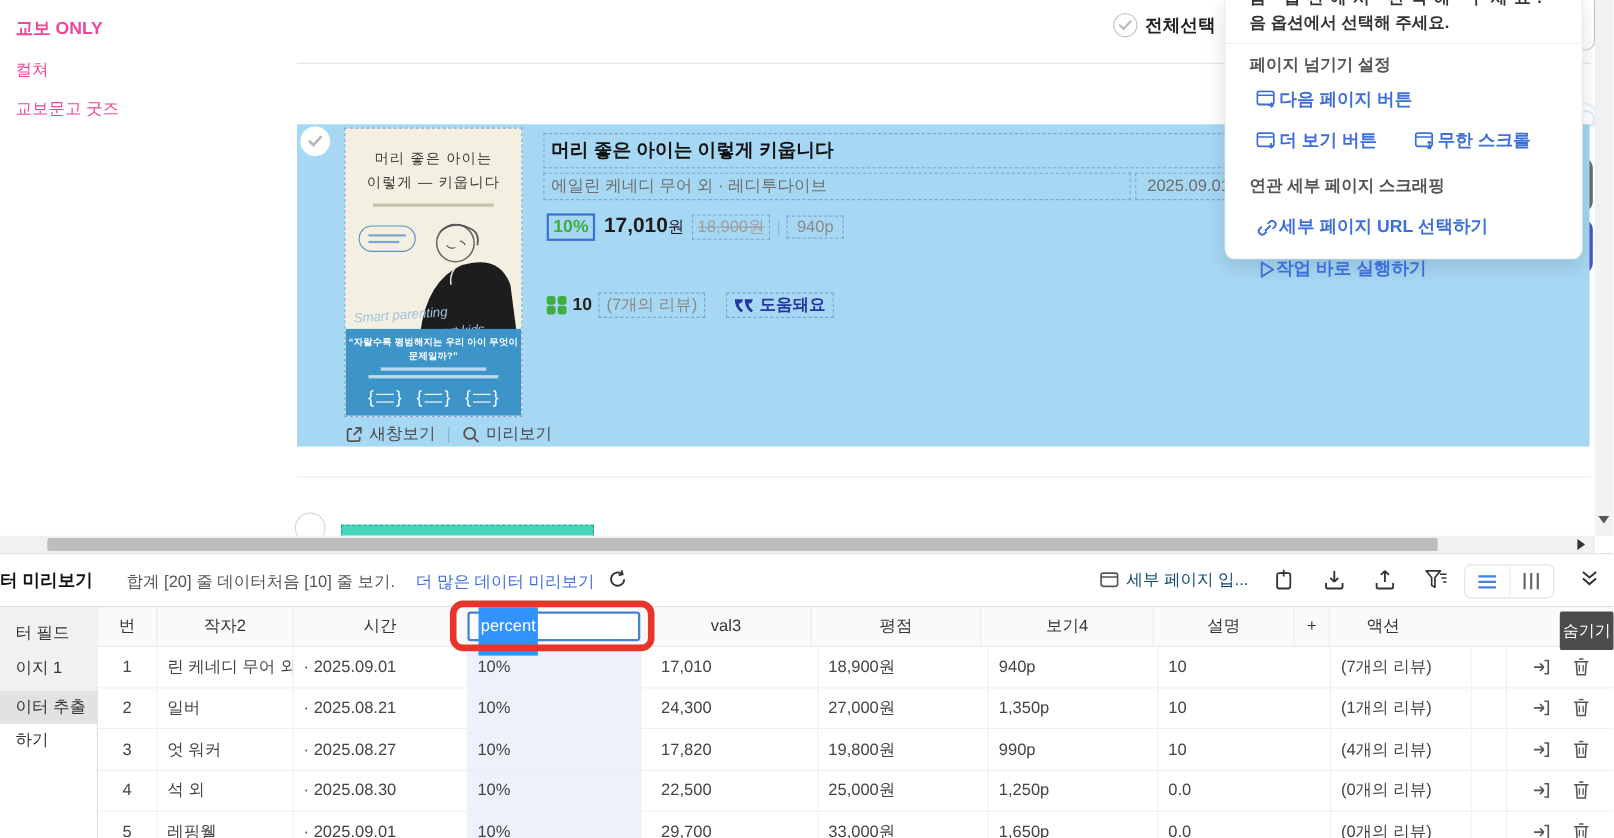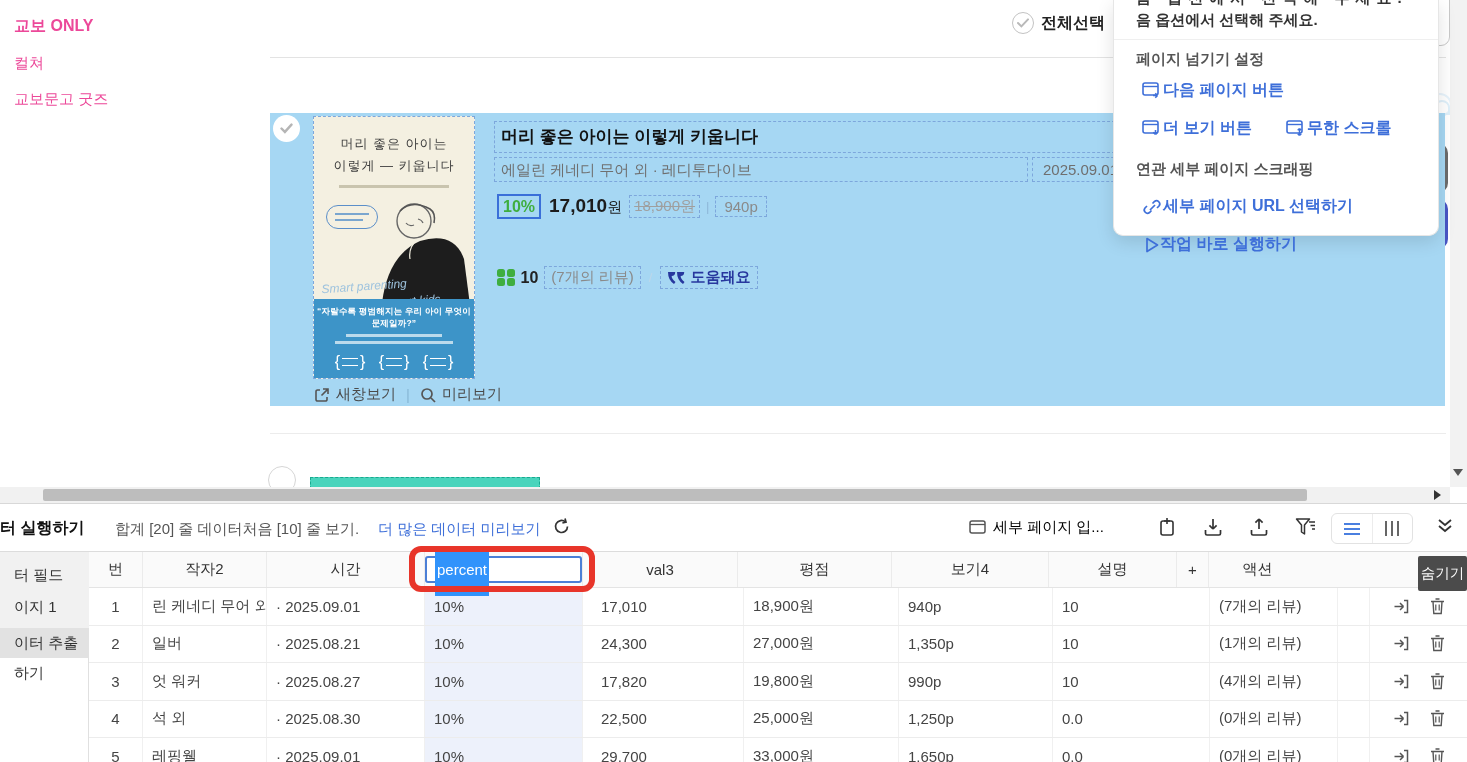--- a/index.html
+++ b/index.html
@@ -104,22 +104,22 @@
   .hscroll .arr { position:absolute; left:1434px; top:3px; width:0; height:0;
     border-top:5.5px solid transparent; border-bottom:5.5px solid transparent; border-left:7px solid #333; }
 
   
   .panel { position:absolute; left:0; top:503px; width:1467px; height:259px; background:#fff; border-top:1px solid #d8d8d8; }
   .ptoolbar { position:absolute; left:0; top:0; width:1467px; height:48px; border-bottom:1px solid #dcdcdc; background:#fff; }
   .pt-title { position:absolute; left:0px; top:14px; font-size:16px; font-weight:bold; color:#111; }
   .pt-summary { position:absolute; left:115px; top:16px; font-size:15px; color:#555; }
   .pt-more { position:absolute; left:378px; top:16px; font-size:15px; color:#3e6fd9; cursor:pointer; }
   .pt-refresh { position:absolute; left:552px; top:13px; cursor:pointer; }
-  .pt-detail { position:absolute; left:969px; top:14px; display:flex; align-items:center; gap:6px;
-    font-size:15px; color:#000000; cursor:pointer; }
+  .pt-detail { position:absolute; left:1000px; top:14px; display:flex; align-items:center; gap:6px;
+    font-size:15px; color:#0c4a6e; cursor:pointer; }
   .pt-icon { position:absolute; top:13px; cursor:pointer; }
   .seg { position:absolute; left:1331px; top:9px; width:82px; height:31px; border:1px solid #e2e2e2;
     border-radius:6px; display:flex; }
   .seg .s { flex:1; display:flex; align-items:center; justify-content:center; cursor:pointer; }
   .seg .s + .s { border-left:1px solid #ececec; }
 
   .psidebar { position:absolute; left:0; top:48px; width:89px; height:211px; border-right:1px solid #e0e0e0; }
   .psb-block { position:absolute; left:0; top:0; width:89px; height:106px; background:#f1f1f1; }
   .psb-item { position:absolute; left:0; width:89px; font-size:15px; color:#333; padding-left:14px; cursor:pointer; }
   .psb-item.active { background:#e2e2e2; height:30px; line-height:30px; }
@@ -335,21 +335,21 @@
       <div class="arr"></div>
     </div>
   <div class="hscroll">
     <div class="thumb"></div>
     <div class="arr"></div>
   </div>
 
   <div class="panel">
 
     <div class="ptoolbar">
-      <div class="pt-title">터 실행하기</div>
+      <div class="pt-title">터 미리보기</div>
       <div class="pt-summary">합계 [20] 줄 데이터처음 [10] 줄 보기.</div>
       <div class="pt-more">더 많은 데이터 미리보기</div>
       <div class="pt-refresh">
         <svg width="19" height="19" viewBox="0 0 19 19">
             <path d="M15.5 9.5a6 6 0 1 1-2-4.5" fill="none" stroke="#333" stroke-width="1.7"></path>
             <path d="M13 1.5l1 3.6-3.6.9" fill="none" stroke="#333" stroke-width="1.7"></path>
           </svg>
       </div>
 
       <div class="pt-detail">

